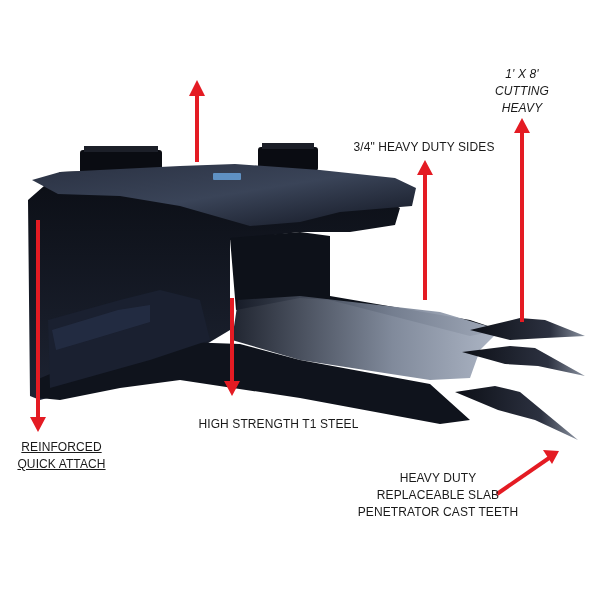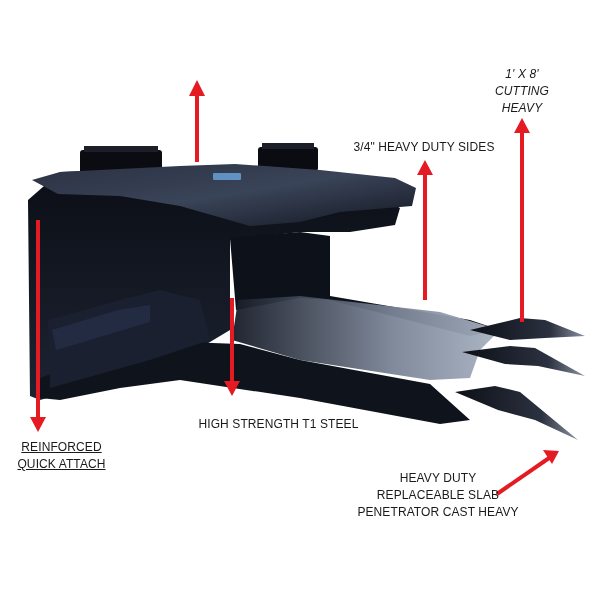--- a/index.html
+++ b/index.html
@@ -107,16 +107,16 @@
   </div>
 
   <div class="label" style="left:14px; top:439px; width:95px;text-decoration:underline;">
     <span>REINFORCED</span>
     <span>QUICK ATTACH</span>
   </div>
 
   <div class="label" style="left:338px; top:470px; width:200px;">
     <span>HEAVY DUTY</span>
     <span>REPLACEABLE SLAB</span>
-    <span>PENETRATOR CAST HEAVY</span>
+    <span>PENETRATOR CAST TEETH</span>
   </div>
 
 </div>
 
 </body></html>

